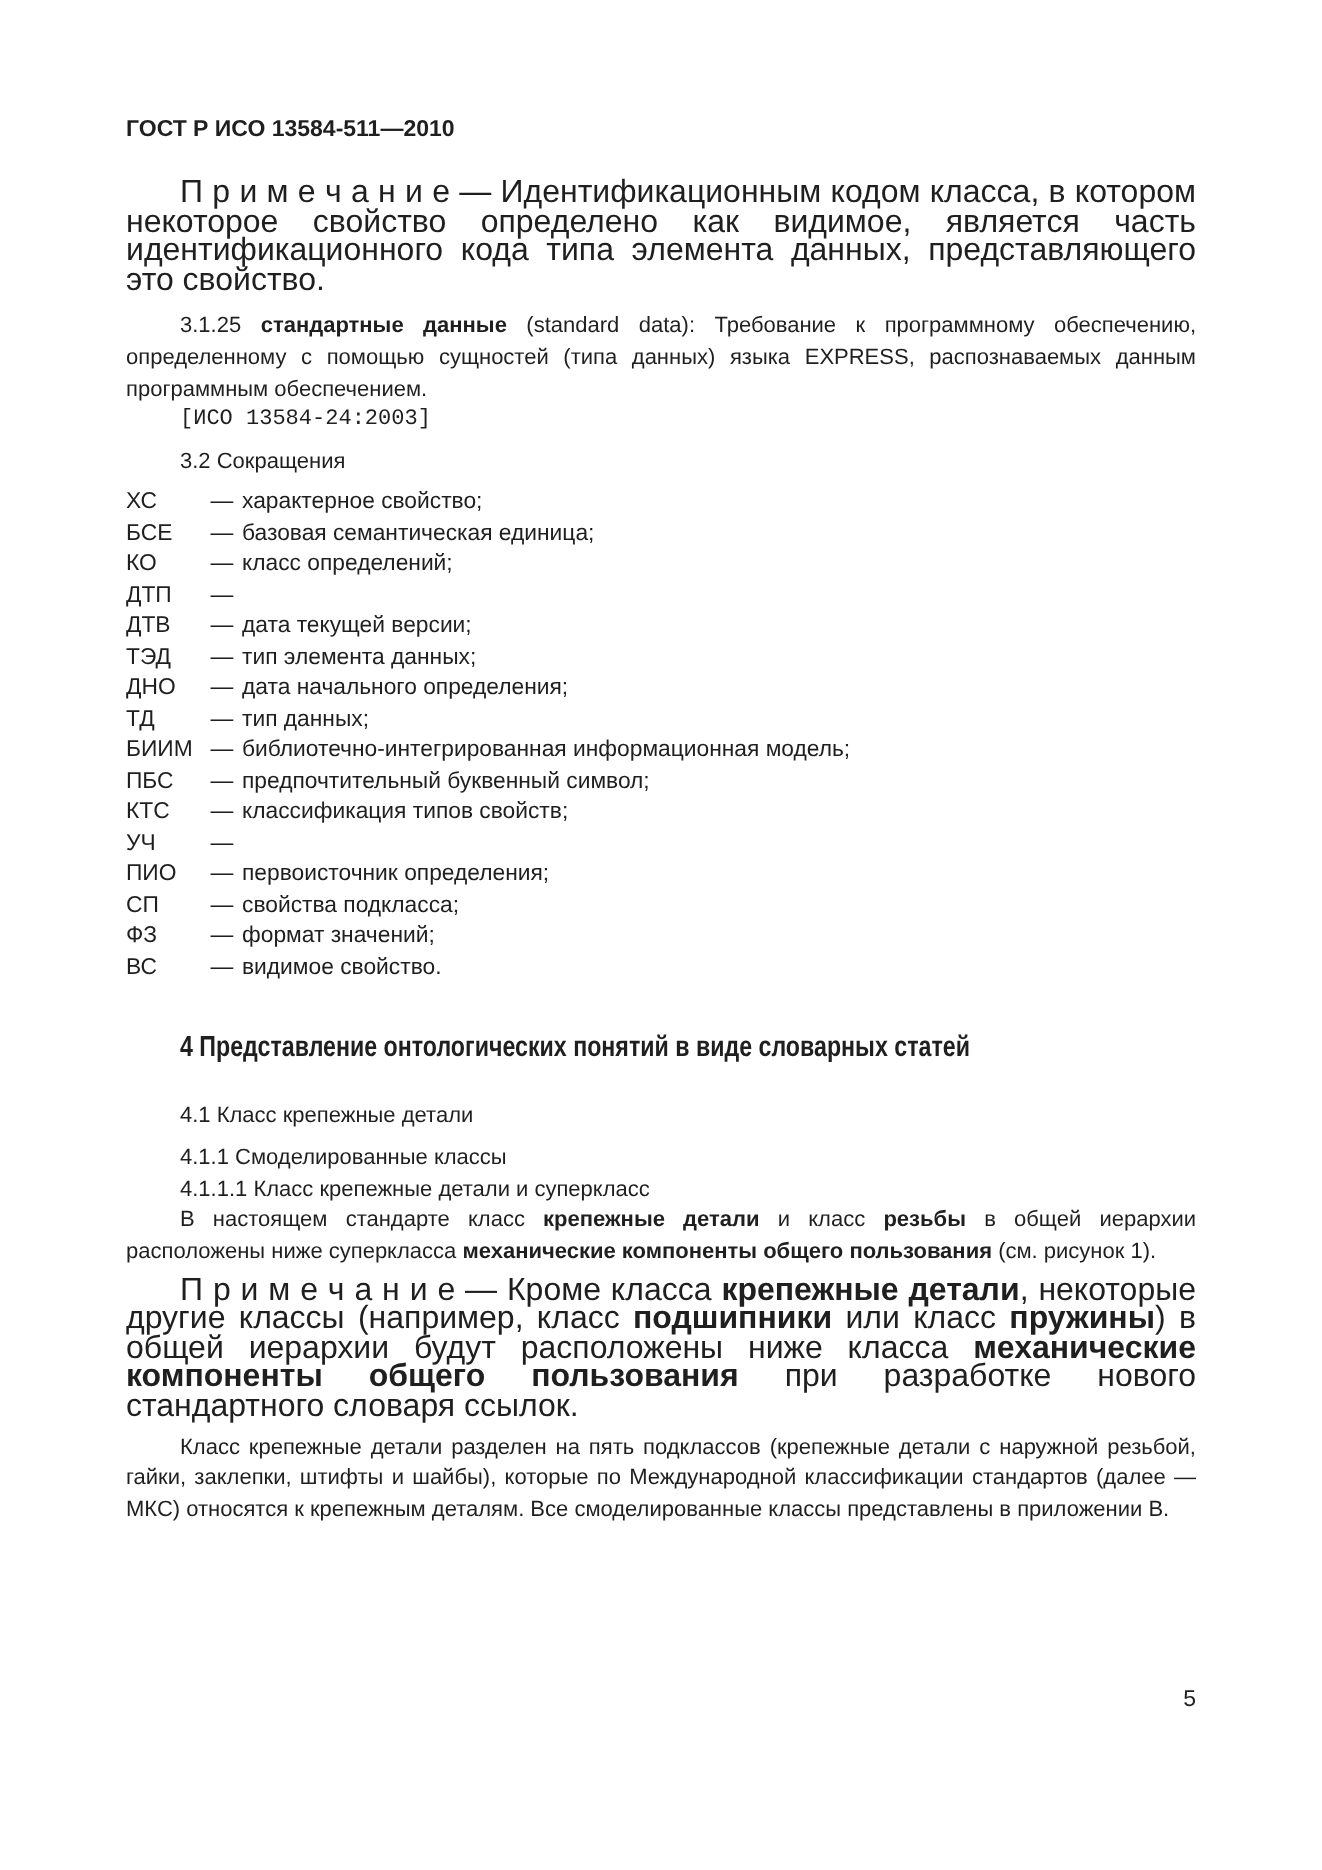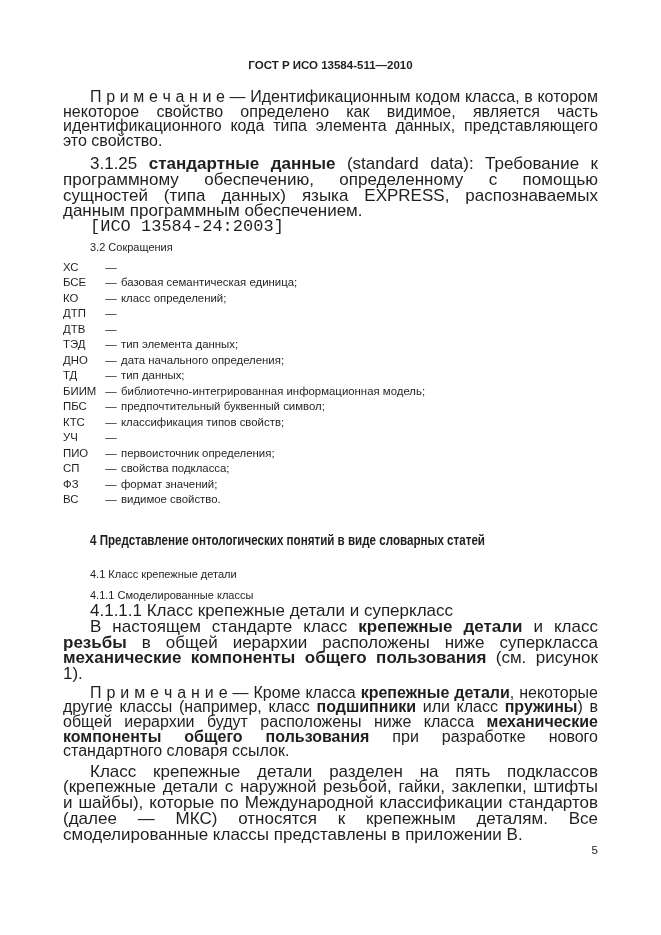--- a/index.html
+++ b/index.html
@@ -13,31 +13,31 @@
   }
   .page {
     position: absolute;
     left: 63px; top: 0;
     width: 535px; height: 935px;
   }
   p, h1, h2, h3, h4 { margin: 0; padding: 0; }
 
   .doc-header {
     margin-top: 58px;
-    text-align: center;
+    text-align: left;
     font-weight: bold;
     font-size: 11.5px;
     line-height: 14px;
   }
   .note {
     font-size: 16px;
     line-height: 14.6px;
   }
   .body-text {
-    font-size: 17px;
+    font-size: 11px;
     line-height: 15.7px;
   }
   .indent { text-indent: 27px; }
   .just { text-align: justify; }
   .b { font-weight: bold; }
 
   .note-top { margin-top: 18px; }
   .term-para { margin-top: 8px; }
   .iso-ref { margin-top: 0; font-family: Liberation Mono, monospace; }
 
@@ -106,20 +106,21 @@
   <p class="body-text term-para indent just"><span>3.1.25 </span><span class="b">стандартные данные</span><span> (standard data): Требование к программному обеспечению, определенному с помощью сущностей (типа данных) языка EXPRESS, распознаваемых данным программным обеспечением.</span></p>
 
   <p class="body-text iso-ref indent">[ИСО 13584-24:2003]</p>
 
   <h3 class="h-sub h-32">3.2 Сокращения</h3>
 
   <div class="abbr-list">
     <div class="abbr-row">
       <span class="abbr-key">ХС</span>
       <span class="abbr-dash">—</span>
+      <span class="abbr-def">характерное свойство;</span>
     </div>
 
     <div class="abbr-row">
       <span class="abbr-key">БСЕ</span>
       <span class="abbr-dash">—</span>
       <span class="abbr-def">базовая семантическая единица;</span>
     </div>
 
     <div class="abbr-row">
       <span class="abbr-key">КО</span>
@@ -128,20 +129,21 @@
     </div>
 
     <div class="abbr-row">
       <span class="abbr-key">ДТП</span>
       <span class="abbr-dash">—</span>
     </div>
 
     <div class="abbr-row">
       <span class="abbr-key">ДТВ</span>
       <span class="abbr-dash">—</span>
+      <span class="abbr-def">дата текущей версии;</span>
     </div>
 
     <div class="abbr-row">
       <span class="abbr-key">ТЭД</span>
       <span class="abbr-dash">—</span>
       <span class="abbr-def">тип элемента данных;</span>
     </div>
 
     <div class="abbr-row">
       <span class="abbr-key">ДНО</span>

